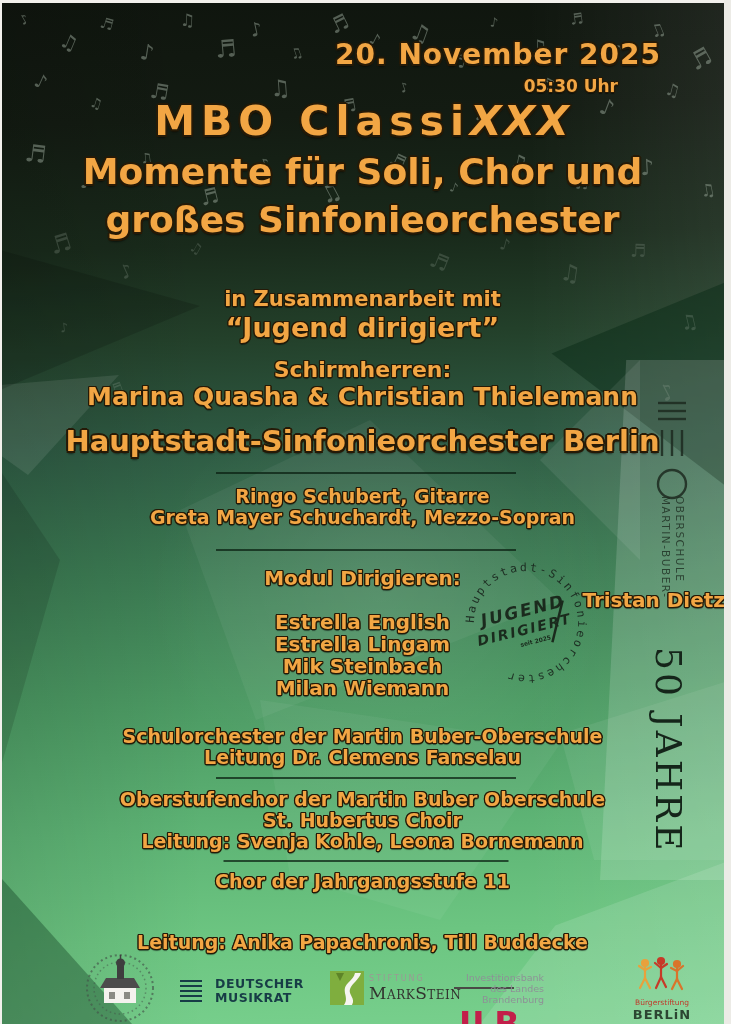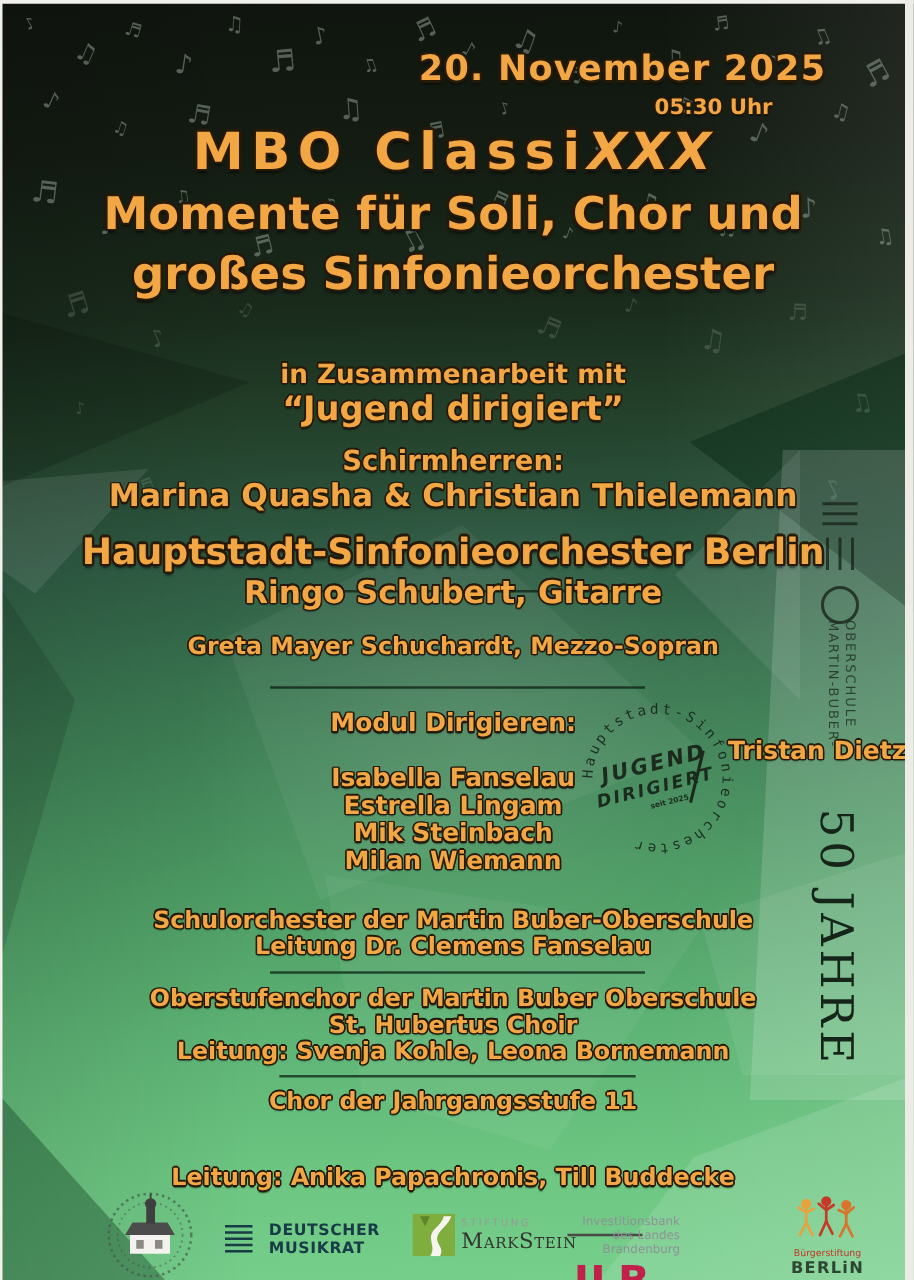--- a/index.html
+++ b/index.html
@@ -109,28 +109,28 @@
 
   <div class="txt ol1" style="top:288px;font-size:21px;">in Zusammenarbeit mit</div>
   <div class="txt ol1" style="top:314px;font-size:27px;">“Jugend dirigiert”</div>
   <div class="txt ol1" style="top:358px;font-size:22px;">Schirmherren:</div>
   <div class="txt ol1" style="top:384px;font-size:25px;">Marina Quasha &amp; Christian Thielemann</div>
 
   <div class="txt ol2" style="top:426px;font-size:29px;">Hauptstadt-Sinfonieorchester Berlin</div>
 
   <div class="divider" style="top:472px;width:300px;"></div>
 
-  <div class="txt ol1" style="top:461px;font-size:25px;">Ringo Schubert, Gitarre</div>
+  <div class="txt ol1" style="top:487px;font-size:19px;">Ringo Schubert, Gitarre</div>
   <div class="txt ol1" style="top:508px;font-size:19px;">Greta Mayer Schuchardt, Mezzo-Sopran</div>
 
   <div class="divider" style="top:549px;width:300px;"></div>
 
   <div class="txt ol1" style="top:568px;font-size:20px;">Modul Dirigieren:</div>
   <div class="txt ol1" style="top:590px;font-size:20px;text-align:right;">Tristan Dietz</div>
-  <div class="txt ol1" style="top:612px;font-size:20px;">Isabella Fanselau</div>
+  <div class="txt ol1" style="top:612px;font-size:20px;">Estrella English</div>
   <div class="txt ol1" style="top:634px;font-size:20px;">Estrella Lingam</div>
   <div class="txt ol1" style="top:656px;font-size:20px;">Mik Steinbach</div>
   <div class="txt ol1" style="top:678px;font-size:20px;">Milan Wiemann</div>
 
   <svg width="142" height="142" viewBox="0 0 142 142" style="position:absolute;left:455px;top:552px;opacity:0.88;">
     <defs>
         <path id="ringpath" d="M71,71 m-52,0 a52,52 0 1,1 104,0 a52,52 0 1,1 -104,0"></path>
       </defs>
     <text font-size="11.5" fill="#17211a" letter-spacing="2.5" font-family="DejaVu Sans Mono, monospace">
       <textPath href="#ringpath">Hauptstadt-Sinfonieorchester</textPath>

